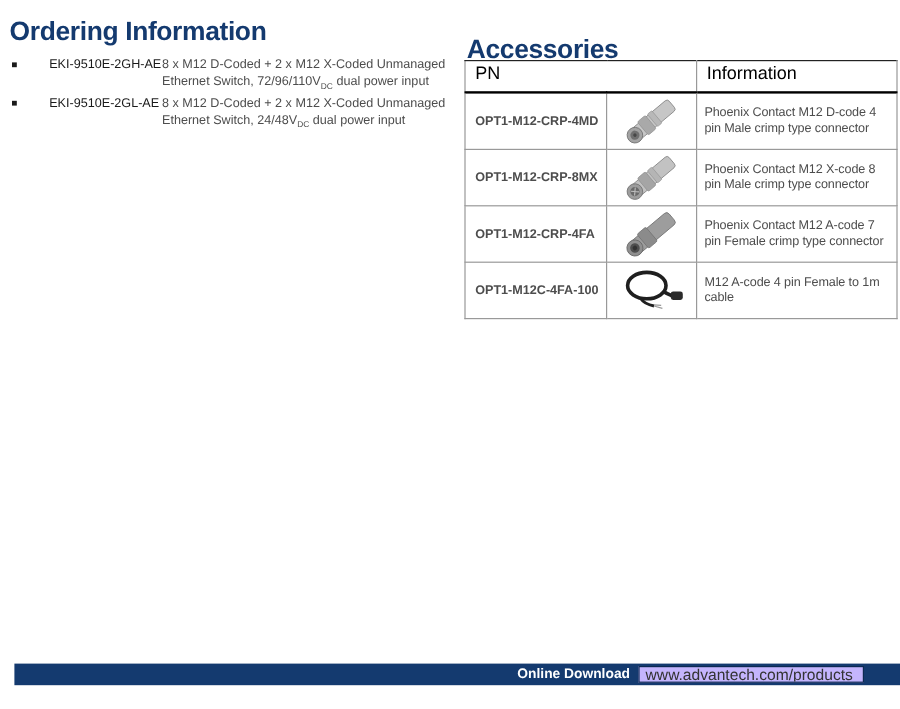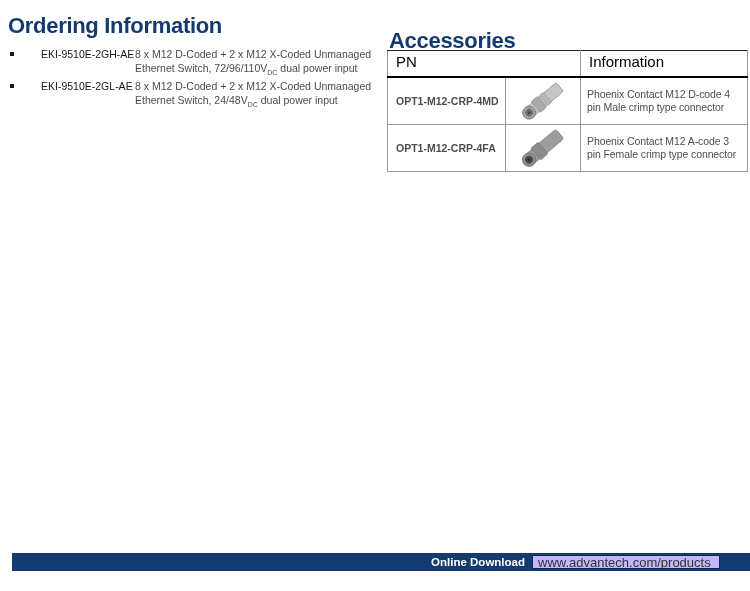--- a/index.html
+++ b/index.html
@@ -113,33 +113,62 @@
               <rect x="30" y="15" width="5" height="14" rx="1" fill="#b8b8b8" stroke="#8f8f8f" stroke-width="0.5"></rect>
               <circle cx="10" cy="22" r="6.8" fill="#a3a3a3" stroke="#787878" stroke-width="0.8"></circle>
               <circle cx="10" cy="22" r="4" fill="#707070"></circle>
               <circle cx="10" cy="22" r="1.5" fill="#474747"></circle>
             </g>
           </svg>
         </td>
         <td class="desc">Phoenix Contact M12 D-code 4 pin Male crimp type connector</td>
       </tr>
       <tr>
+        <td class="pn">OPT1-M12-CRP-8MX</td>
+        <td class="img">
+          <svg width="58" height="42" viewBox="0 0 58 44">
+            <g transform="rotate(-40 29 22)">
+              <rect x="8" y="16" width="44" height="12" rx="2.5" fill="#c2c2c2" stroke="#8f8f8f" stroke-width="0.8"></rect>
+              <rect x="19" y="14.5" width="9" height="15" rx="1.5" fill="#a5a5a5" stroke="#8f8f8f" stroke-width="0.6"></rect>
+              <rect x="30" y="15" width="5" height="14" rx="1" fill="#b5b5b5" stroke="#8f8f8f" stroke-width="0.5"></rect>
+              <circle cx="10" cy="22" r="6.8" fill="#9d9d9d" stroke="#787878" stroke-width="0.8"></circle>
+              <circle cx="10" cy="22" r="4" fill="#6a6a6a"></circle>
+              <path d="M7.5 19.5 L12.5 24.5 M12.5 19.5 L7.5 24.5" stroke="#bdbdbd" stroke-width="1"></path>
+            </g>
+          </svg>
+        </td>
+        <td class="desc">Phoenix Contact M12 X-code 8 pin Male crimp type connector</td>
+      </tr>
+      <tr>
         <td class="pn">OPT1-M12-CRP-4FA</td>
         <td class="img">
           <svg width="58" height="42" viewBox="0 0 58 44">
             <g transform="rotate(-40 29 22)">
               <rect x="8" y="15.5" width="44" height="13" rx="3" fill="#9d9d9d" stroke="#7a7a7a" stroke-width="0.8"></rect>
               <rect x="19" y="14" width="10" height="16" rx="1.5" fill="#8b8b8b" stroke="#707070" stroke-width="0.6"></rect>
               <circle cx="10" cy="22" r="7" fill="#8f8f8f" stroke="#6d6d6d" stroke-width="0.8"></circle>
               <circle cx="10" cy="22" r="4.2" fill="#4f4f4f"></circle>
               <circle cx="10" cy="22" r="2" fill="#333333"></circle>
             </g>
           </svg>
         </td>
-        <td class="desc">Phoenix Contact M12 A-code 3 pin Female crimp type connector</td>
+        <td class="desc">Phoenix Contact M12 A-code 7 pin Female crimp type connector</td>
+      </tr>
+      <tr>
+        <td class="pn">OPT1-M12C-4FA-100</td>
+        <td class="img">
+          <svg width="58" height="42" viewBox="0 0 58 42">
+            <ellipse cx="25" cy="17" rx="16" ry="11" fill="none" stroke="#1f1f1f" stroke-width="3"></ellipse>
+            <path d="M39 22 C 44 25, 47 26, 50 26" fill="none" stroke="#1f1f1f" stroke-width="3"></path>
+            <rect x="45" y="22" width="10" height="7" rx="2" fill="#2b2b2b"></rect>
+            <path d="M20 28 C 22 31, 26 33, 31 34" fill="none" stroke="#1f1f1f" stroke-width="2.4"></path>
+            <path d="M31 34 L38 36 M31 33 L37 33.5" stroke="#9a9a9a" stroke-width="1"></path>
+          </svg>
+        </td>
+        <td class="desc">M12 A-code 4 pin Female to 1m cable</td>
       </tr>
     </tbody>
   </table>
 
   <div class="download-bar">
     <span class="dl-label">Online Download</span>
     <span class="url-box">www.advantech.com/products</span>
   </div>
 
 </div>

